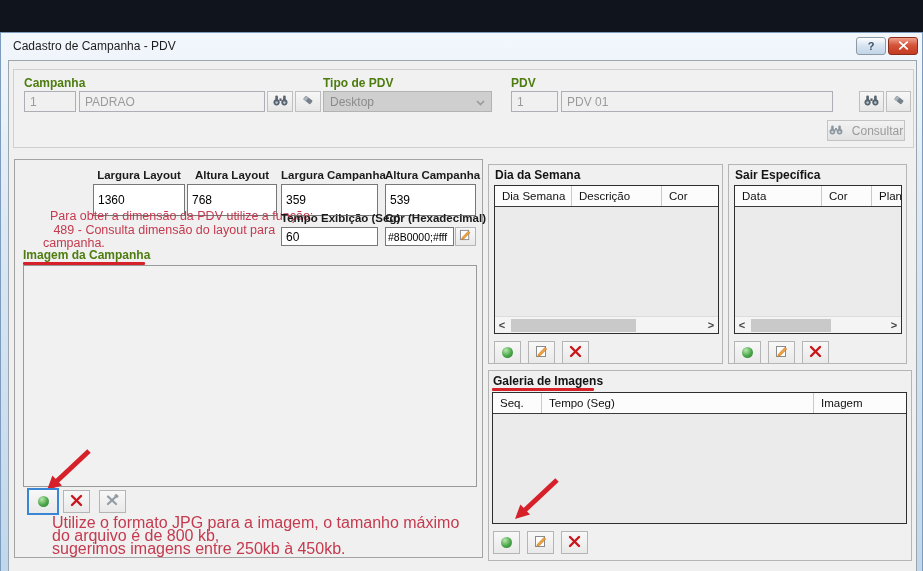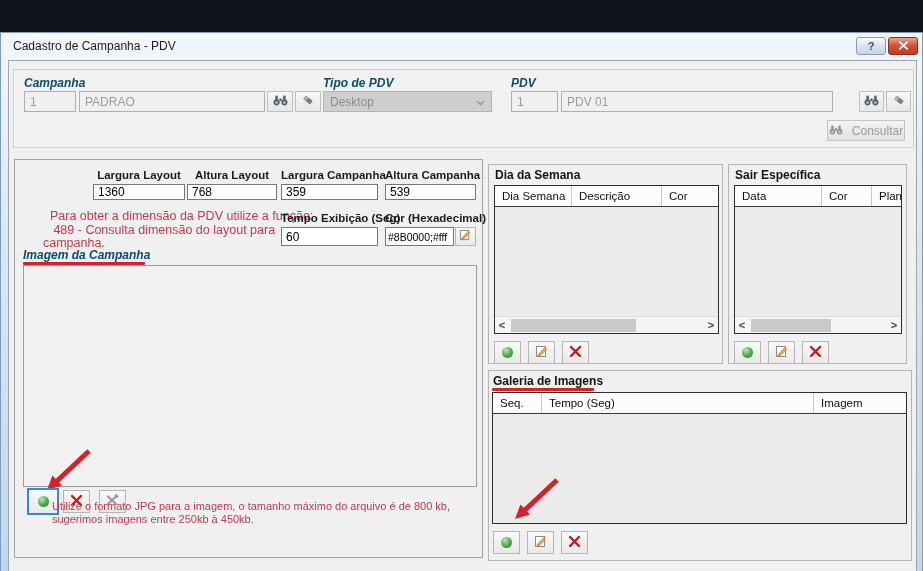--- a/index.html
+++ b/index.html
@@ -23,21 +23,21 @@
     border:1px solid #8e9aa6; display:flex; align-items:center; justify-content:center;
     font-size:11px; cursor:default;
   }
   .help-btn { right:36px; width:30px; background:linear-gradient(#fcfdfe,#d9e5f1 45%,#c2d5e8); color:#3c5268; font-weight:bold; }
   .close-btn { right:4px; width:30px; background:linear-gradient(#f0a violet,#d4573d); background:linear-gradient(#efa18f,#d5543a 45%,#c23a22); border-color:#8c2d1a; }
   .client {
     position:absolute; top:27px; left:7px; width:909px; height:532px;
     background:#f0f0f0; border:1px solid #9aa5ad;
   }
   
-  .grp-label { position:absolute; font-weight:bold; color:#0c4a6e; white-space:nowrap;font-style:italic; }
+  .grp-label { position:absolute; font-weight:bold; color:#4d7c0f; white-space:nowrap; }
   .tbx {
     position:absolute; height:21px; border:1px solid #adafb5; background:#f0f0f0;
     color:#9b9b9b; padding:0 5px; display:flex; align-items:center; overflow:hidden; white-space:nowrap;
   }
   .mini-btn {
     position:absolute; height:21px; width:26px;
     background:linear-gradient(#f7f7f7,#e7e7e7); border:1px solid #bfbfbf;
     display:flex; align-items:center; justify-content:center;
   }
   .combo {
@@ -62,21 +62,21 @@
   .consultar-btn {
     position:absolute; right:8px; bottom:6px; width:78px; height:21px;
     background:linear-gradient(#f3f3f3,#e2e2e2); border:1px solid #c4c4c4;
     color:#9b9b9b; display:flex; align-items:center; justify-content:center; gap:9px;
   }
   
   .left-panel { position:absolute; left:5px; top:98px; width:469px; height:399px; border:1px solid #a3a3a3; background:#f0f0f0; }
   .fld { position:absolute; text-align:center; }
   .fld .lbl { display:block; font-weight:bold; font-size:11.5px; color:#1b1b1b; white-space:nowrap; margin-bottom:3px; }
   .fld .inp {
-    width:100%; height:16px; border:1px solid #777; background:#fff; color:#000;
+    width:100%; height:32px; border:1px solid #777; background:#fff; color:#000;
     display:flex; align-items:center; padding:0 4px; text-align:left; font-size:12px;
   }
   .image-box { position:absolute; left:8px; top:105px; width:454px; height:222px; border:1px solid #9a9a9a; background:#f1f1f1; }
   
   .groupbox { position:absolute; border:1px solid #b5b5b5; background:#f0f0f0; }
   .gb-title { position:absolute; left:6px; top:3px; font-weight:bold; color:#141414; }
   .grid { position:absolute; border:1px solid #2e2e2e; background:#ebebeb; display:flex; flex-direction:column; }
   .grid-header { height:21px; background:#fcfcfc; border-bottom:1px solid #3a3a3a; display:flex; flex:none; }
   .gh-cell { border-right:1px solid #c9c9c9; padding:4px 4px 0 7px; font-size:11.5px; color:#101010; white-space:nowrap; overflow:hidden; }
   .grid-body { flex:1; }
@@ -248,21 +248,21 @@
       <div class="icon-btn" style="left:84px;top:330px">
         <span><svg width="15" height="13" viewBox="0 0 15 13">
               <g stroke="#949ca4" stroke-width="2.2" stroke-linecap="round">
                 <line x1="3" y1="10" x2="11" y2="2.5"></line>
                 <line x1="3" y1="2.5" x2="11" y2="10"></line>
               </g>
               <rect x="9.6" y="0.6" width="3.8" height="2.8" rx="0.6" fill="#949ca4" transform="rotate(42 11.5 2)"></rect>
             </svg></span>
       </div>
 
-      <div class="note" style="left:37px;top:340px;width:428px;font-size:11px;line-height:13px">Utilize o formato JPG para a imagem, o tamanho máximo do arquivo é de 800 kb,
+      <div class="note" style="left:37px;top:356px;width:428px;font-size:16px;line-height:13px">Utilize o formato JPG para a imagem, o tamanho máximo do arquivo é de 800 kb,
 sugerimos imagens entre 250kb à 450kb.</div>
     </div>
 
     <div class="groupbox" style="left:479px;top:103px;width:235px;height:200px">
       <span class="gb-title">Dia da Semana</span>
       <div class="grid" style="left:5px;top:20px;width:225px;height:149px">
         <div class="grid-header">
           <div class="gh-cell" style="width:77px">Dia Semana</div>
           <div class="gh-cell" style="width:90px">Descrição</div>
           <div class="gh-cell" style="flex:1;border-right:none">Cor</div>

